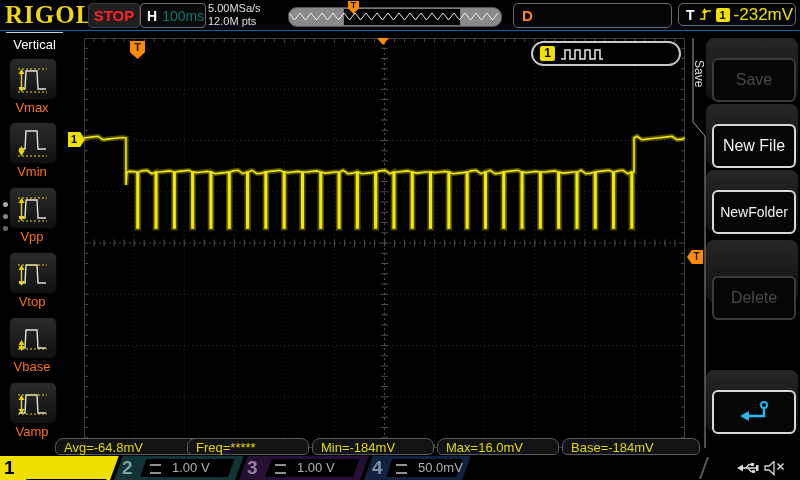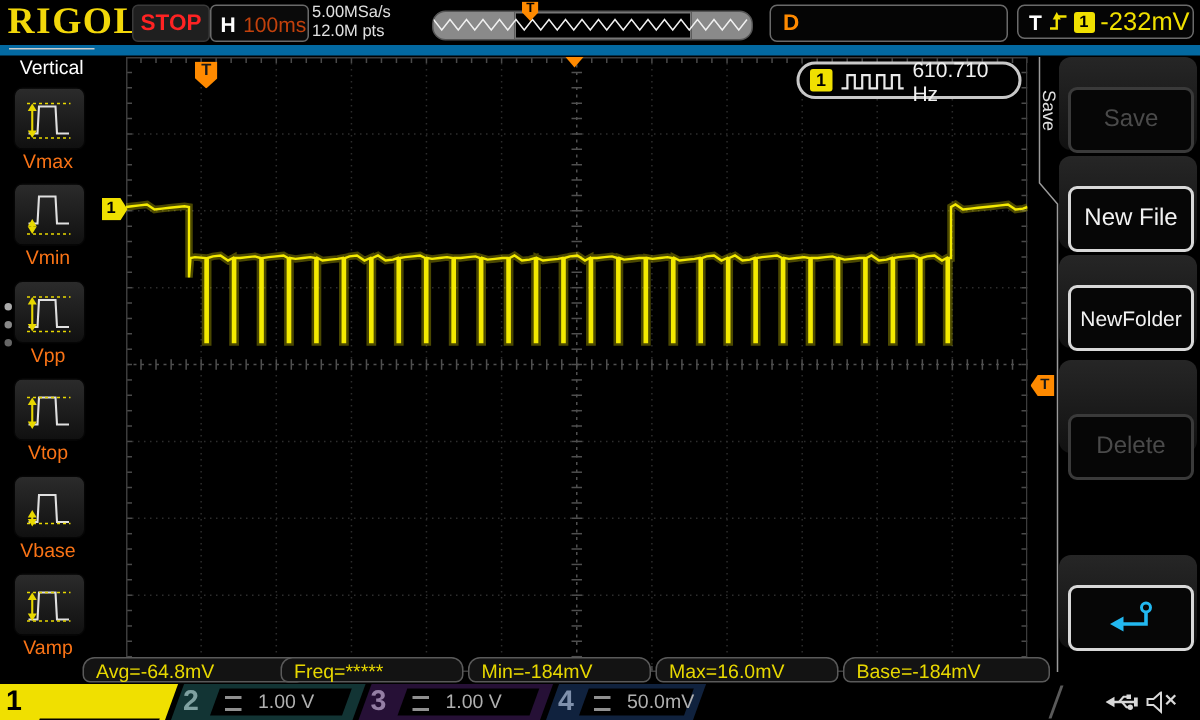--- a/index.html
+++ b/index.html
@@ -1,27 +1,27 @@
 <!DOCTYPE html>
 <html><head>
 <meta charset="utf-8">
 <style>
   html,body{margin:0;padding:0;background:#000;}
   #screen{position:relative;width:800px;height:480px;background:#000;overflow:hidden;
     font-family:"Liberation Sans","DejaVu Sans",sans-serif;color:#e8e8e8;}
   
-  #topbar{position:absolute;left:0;top:0;width:800px;height:30px;background:#000;border-bottom:7px solid #0369a1;}
+  #topbar{position:absolute;left:0;top:0;width:800px;height:30px;background:#000;border-bottom:1px solid #0369a1;}
   .logo{position:absolute;left:5px;top:1px;font-family:"Liberation Serif","DejaVu Serif",serif;
     font-weight:bold;font-size:25px;color:#f2d70a;letter-spacing:1px;}
   .stopbtn{position:absolute;left:88px;top:3px;width:50px;height:23px;background:#1f1f1f;border:1px solid #3a3a3a;
     border-radius:4px;color:#ff2323;font-weight:bold;font-size:15px;text-align:center;line-height:23px;}
   .htab{position:absolute;left:140px;top:3px;width:64px;height:23px;background:#0a0a0a;border:1px solid #6a6a6a;
     border-radius:4px;display:flex;align-items:center;}
   .hlbl{font-weight:bold;font-size:14px;color:#fff;padding:0 5px 0 6px;}
-  .hval{font-size:14px;color:#c2410c;}
+  .hval{font-size:14px;color:#0f766e;}
   .acq{position:absolute;left:208px;top:2px;font-size:11px;line-height:13px;color:#e0e0e0;}
   .membar{position:absolute;left:288px;top:7px;width:212px;height:18px;background:#8a8a8a;border-radius:9px;border:1px solid #555;}
   .memwin{position:absolute;left:54px;top:0;width:116px;height:16px;background:#000;border:1px solid #777;}
   .membar svg{position:absolute;left:0;top:0;}
   .memptr{position:absolute;left:348px;top:1px;width:11px;height:13px;background:#ff8a00;
     clip-path:polygon(0 0,100% 0,100% 55%,50% 100%,0 55%);color:#000;font-size:9px;font-weight:bold;
     text-align:center;line-height:9px;}
   .dtab{position:absolute;left:513px;top:3px;width:157px;height:23px;background:#050505;border:1px solid #6a6a6a;
     border-radius:5px;display:flex;align-items:center;}
   .dlbl{font-weight:bold;font-size:15px;color:#ff8a00;padding:0 14px 0 8px;}
@@ -516,21 +516,20 @@
   <div class="ch1mark">1</div>
   <div class="tflag">T</div>
   <div class="ctri"></div>
   <div class="tlevmark">T</div>
 
   <div class="freqbox">
     <span class="fch">1</span>
     <svg width="44" height="14" viewBox="0 0 44 14">
       <path d="M1,12 h4 v-9 h5 v9 h5 v-9 h5 v9 h5 v-9 h5 v9 h5 v-9 h5 v9 h3" fill="none" stroke="#e8e8e8" stroke-width="1.5"></path>
     </svg>
-    <span class="fval">610.710 Hz</span>
   </div>
 
   <svg class="rm-line" width="16" height="426">
     <polyline points="1,8 1,92 13,106 13,418" fill="none" stroke="#9a9a9a" stroke-width="1"></polyline>
   </svg>
   <div class="rm-tab">Save</div>
   <div id="rm-items">
       <div class="rm-slot" style="top: 38px;"></div>
       <div class="rm-btn rm-dis" style="top: 58px;">Save</div>
       <div class="rm-slot" style="top: 104px;"></div>

